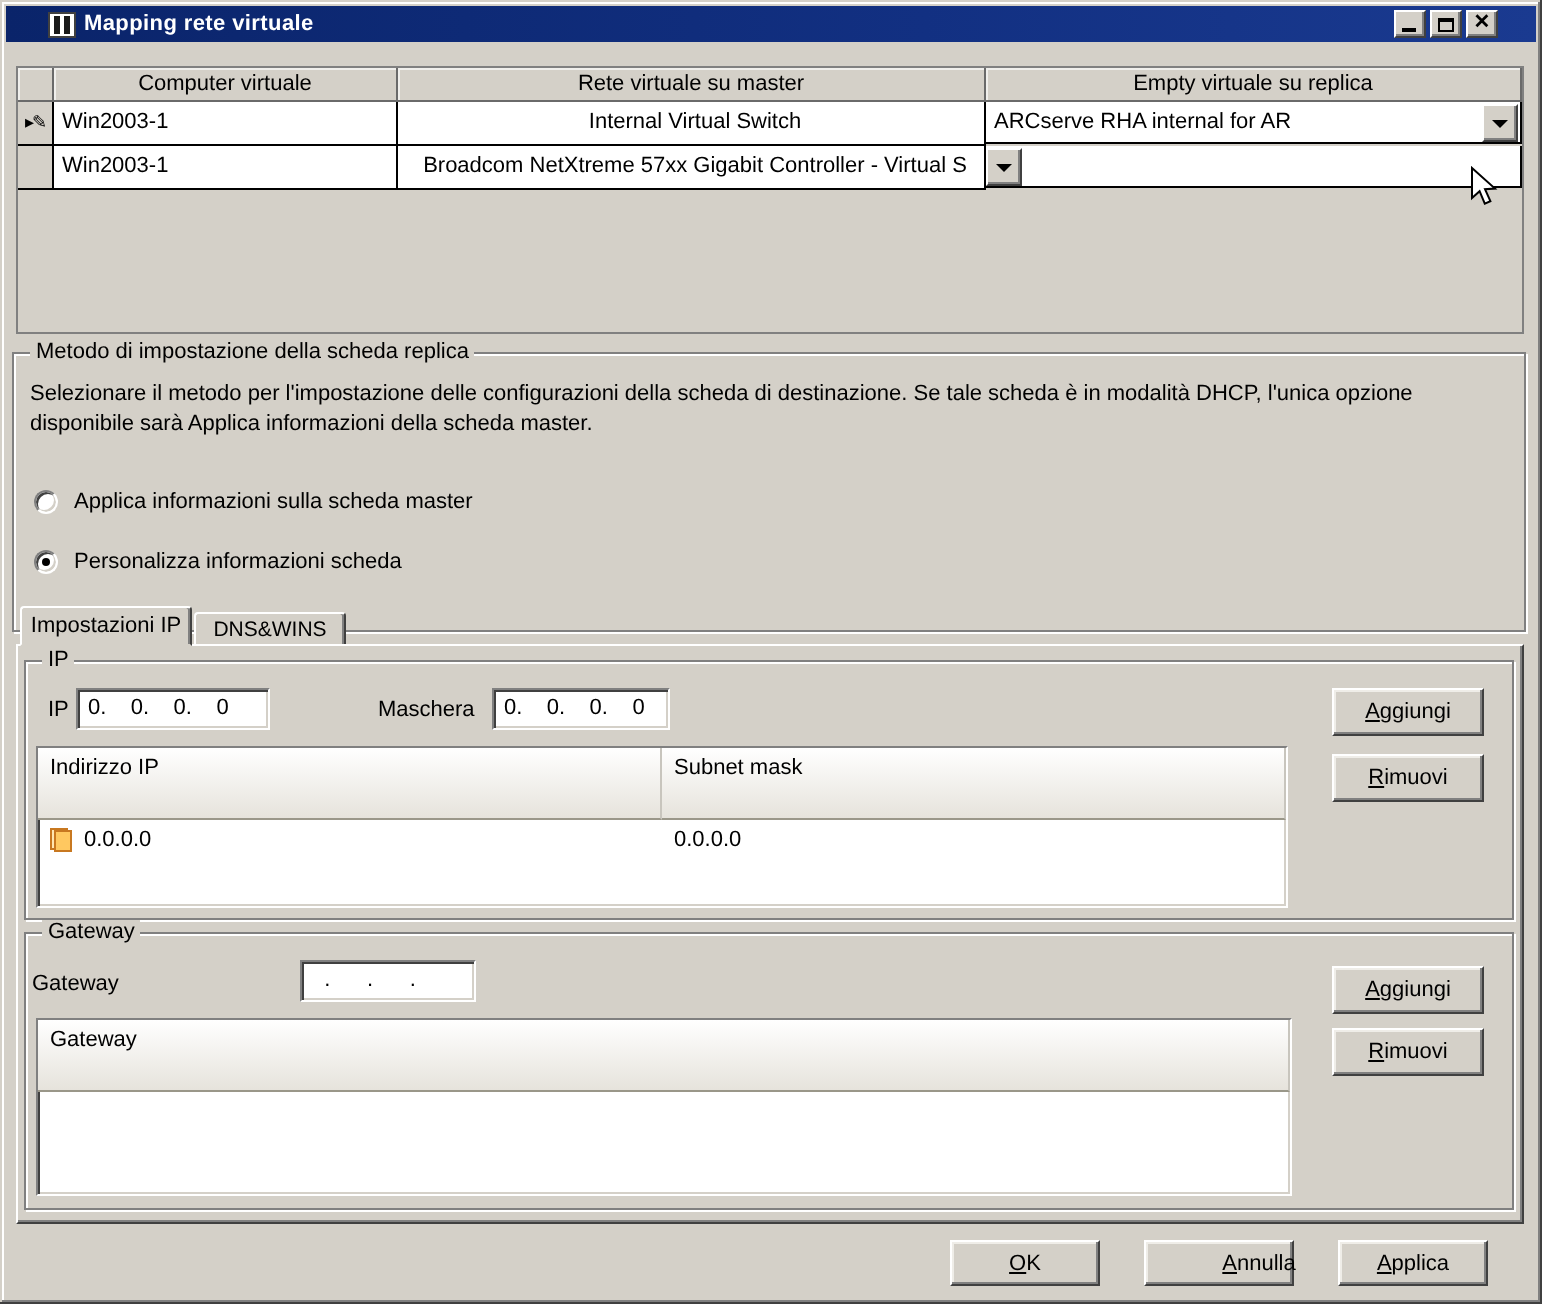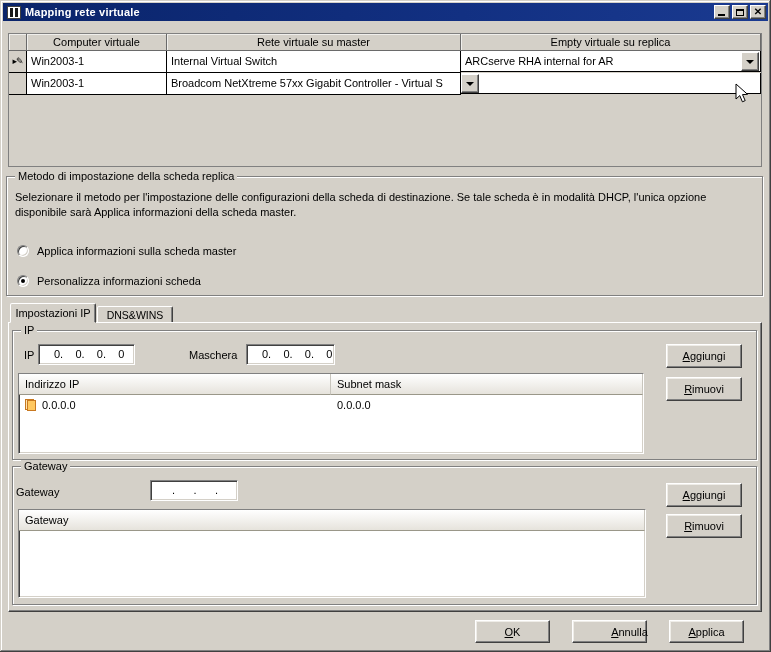--- a/index.html
+++ b/index.html
@@ -13,21 +13,21 @@
   .window {
     position:relative; width:771px; height:652px; background:#d4d0c8;
     box-shadow: inset -1px -1px 0 #404040, inset 1px 1px 0 #d4d0c8,
                 inset -2px -2px 0 #808080, inset 2px 2px 0 #ffffff;
     overflow:hidden;
   }
   
   .titlebar {
     position:absolute; left:3px; top:3px; right:3px; height:18px;
     background: linear-gradient(to right,#0a246a 0%, #123082 60%, #1a3a90 100%);
-    display:flex; align-items:center; padding:0 2px;
+    display:flex; align-items:center; padding:0 19px;
   }
   .title-icon {
     width:14px; height:13px; margin:0 4px 0 2px; background:#ffffff;
     border:1px solid #404040; display:flex; align-items:center; justify-content:center; gap:2px;
   }
   .title-icon i { display:block; width:3px; height:9px; background:#1a1a1a; }
   .title-text { color:#fff; font-weight:bold; font-size:11px; letter-spacing:0.2px; flex:1; }
   .tb-btn {
     width:16px; height:14px; margin-left:2px; background:#d4d0c8; position:relative;
     border:1px solid; border-color:#fff #404040 #404040 #fff;
@@ -51,43 +51,43 @@
     line-height:16px; overflow:hidden; white-space:nowrap;
   }
   .gr { height:22px; }
   .gr .gcell {
     background:#fff; border-right:1px solid #000; border-bottom:1px solid #000;
     line-height:21px; padding-left:4px; overflow:hidden; white-space:nowrap;
   }
   .gcell.sel { width:18px; flex:none; background:#d4d0c8; padding:0;
     display:flex; align-items:center; justify-content:center; }
   .gh .gcell.sel { box-shadow: inset 1px 1px 0 #f0efec; }
-  .c1 { width:140px; flex:none; }
-  .c2 { width:294px; flex:none; }
+  .c1 { width:172px; flex:none; }
+  .c2 { width:294px; flex:none;text-align:center; }
   .c3 { flex:1; }
   .rowmark { font-size:9px; line-height:9px; color:#000; letter-spacing:-1px; }
   .combo { display:flex; padding:0 !important; height:21px;justify-content:space-between; }
   .combo .combo-text { flex:1; padding-left:4px; line-height:20px; overflow:hidden; white-space:nowrap; }
   .combo .combo-btn {
     width:18px; height:19px; margin:1px 1px 1px 0; background:#d4d0c8; flex:none;
     border:1px solid; border-color:#fff #404040 #404040 #fff;
     box-shadow: inset -1px -1px 0 #808080;
     display:flex; align-items:center; justify-content:center;
   }
   .arrow-down { width:0; height:0; border-left:4px solid transparent; border-right:4px solid transparent; border-top:4px solid #000; }
   
   .groupbox {
     position:absolute; border:1px solid #808080;
     box-shadow: 1px 1px 0 #ffffff, inset 1px 1px 0 #ffffff;
   }
   .group-label {
     position:absolute; top:-7px; left:8px; background:#d4d0c8; padding:0 3px;
     line-height:13px; white-space:nowrap;
   }
-  .gb-method { left:6px; top:176px; width:757px; height:120px; }
+  .gb-method { left:6px; top:176px; width:757px; height:140px; }
   .gb-desc { position:absolute; left:8px; top:13px; width:742px; line-height:15px; }
   .radio-row { position:absolute; left:10px; display:flex; align-items:center;justify-content:space-between; }
   .radio {
     width:12px; height:12px; border-radius:50%; background:#fff; flex:none;
     border:1px solid; border-color:#808080 #fff #fff #808080;
     box-shadow: inset 1px 1px 0 #404040, inset -1px -1px 0 #d4d0c8;
     position:relative; margin-right:8px;
   }
   .radio.selected::after {
     content:""; position:absolute; left:3px; top:3px; width:4px; height:4px; border-radius:50%; background:#000;
@@ -106,39 +106,39 @@
     border:1px solid; border-color:#fff #404040 #404040 #fff;
     box-shadow: inset -1px -1px 0 #808080;
   }
   .gb-ip { left:12px; top:330px; width:745px; height:130px; }
   .gb-gw { left:12px; top:466px; width:745px; height:139px; }
   .field-label { position:absolute; line-height:13px; white-space:nowrap; }
   .textbox {
     position:absolute; background:#fff; height:21px; line-height:19px;
     border:1px solid; border-color:#808080 #fff #fff #808080;
     box-shadow: inset 1px 1px 0 #404040, inset -1px -1px 0 #d4d0c8;
-    padding-left:15px; white-space:pre; overflow:hidden;
+    padding-left:5px; white-space:pre; overflow:hidden;
   }
   .btn {
     position:absolute; background:#d4d0c8; text-align:center;
     border:1px solid; border-color:#fff #404040 #404040 #fff;
     box-shadow: inset -1px -1px 0 #808080, inset 1px 1px 0 #efede8;
     display:flex; align-items:center; justify-content:center;
   }
   .btn-sm { width:76px; height:24px; }
   .btn-footer { width:75px; height:23px; }
   .mn { display:block; }
   .mn::first-letter { text-decoration: underline; }
   
   .listview {
     position:absolute; background:#fff;
     border:1px solid; border-color:#808080 #fff #fff #808080;
     box-shadow: inset 1px 1px 0 #404040, inset -1px -1px 0 #d4d0c8;
   }
-  .lv-header { display:flex; height:21px; }
+  .lv-header { display:flex; height:36px; }
   .lv-hcell {
     background: linear-gradient(#ffffff, #e6e3dc);
     border-right:1px solid #c8c5bd; border-bottom:1px solid #9a9789;
     line-height:20px; padding-left:6px; overflow:hidden; white-space:nowrap;
   }
   .lv-row { display:flex; height:20px; align-items:center; }
   .lv-cell { line-height:19px; padding-left:6px; display:flex; align-items:center; gap:4px; overflow:hidden; }
   .lw1 { width:312px; flex:none; } .lw2 { flex:1; }
   .doc-icon { width:13px; height:13px; position:relative; flex:none; }
   .doc-icon i { position:absolute; width:9px; height:11px; background:#ffe6b0; border:1px solid #c87820; }

